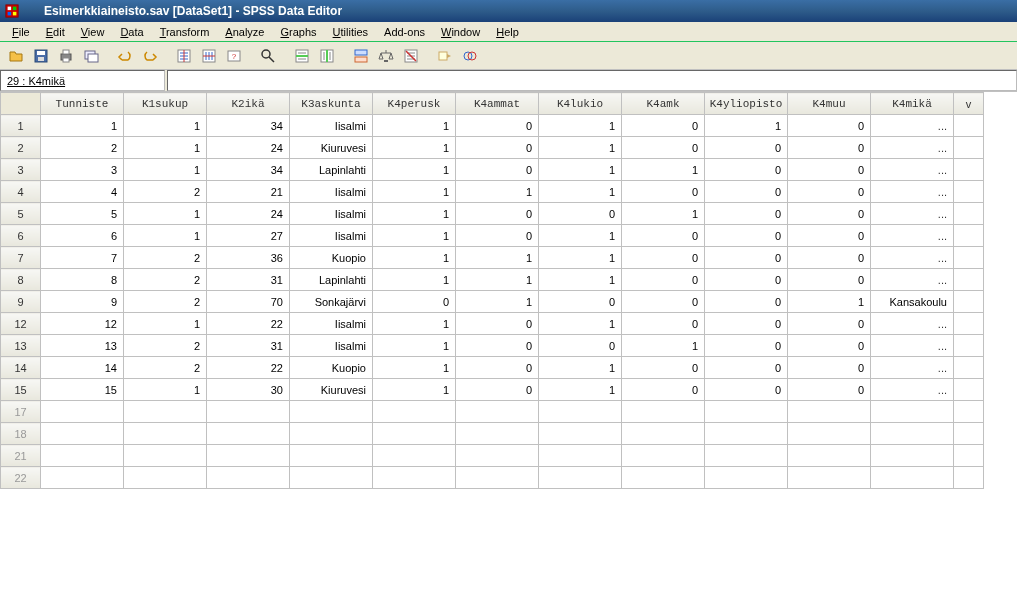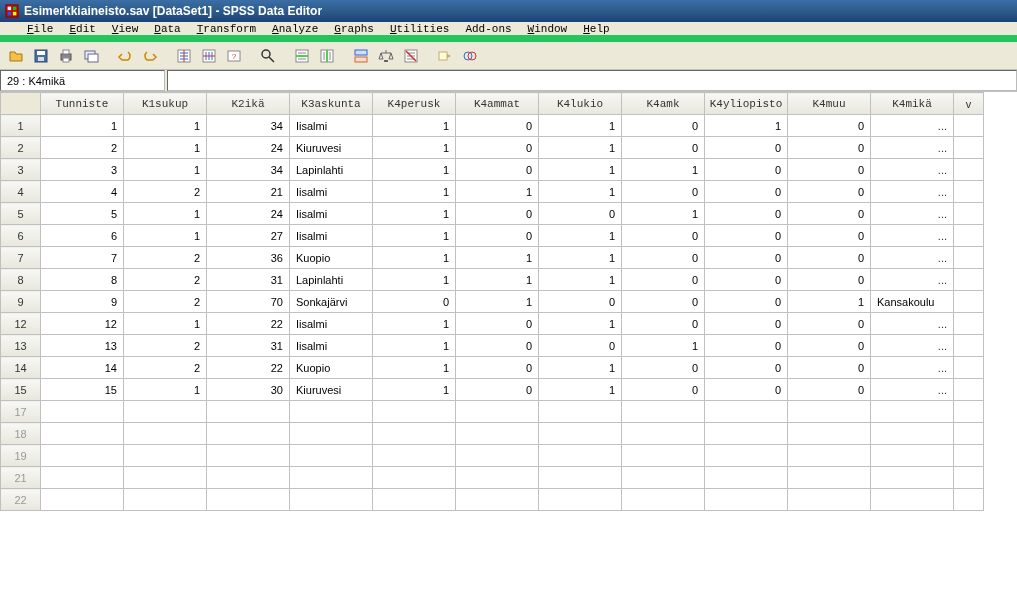--- a/index.html
+++ b/index.html
@@ -1,42 +1,42 @@
 <!DOCTYPE html>
 <html><head>
 <meta charset="utf-8">
 <style>
   * { box-sizing: border-box; margin: 0; padding: 0; }
   body { font-family: Tahoma, Arial, sans-serif; font-size: 11px; background: #ece9d8; overflow: hidden; width: 1017px; height: 589px; }
   
-  .titlebar { background: linear-gradient(to bottom, #3a6ea5, #2e5c8a, #1a4178); color: white; height: 22px; display: flex; align-items: center; padding: 0 4px; font-size: 12px; font-weight: bold; }
+  .titlebar { background: linear-gradient(to bottom, #3a6ea5, #2e5c8a, #1a4178); color: white; height: 22px; display: flex; align-items: center; padding: 0 4px; font-size: 12px; font-weight: bold; gap: 20px; }
   .titlebar .icon { width: 16px; height: 16px; margin-right: 4px; display: inline-flex; align-items: center; justify-content: center; }
   .titlebar .icon svg { width: 14px; height: 14px; }
   
-  .menubar { background: #ece9d8; height: 20px; display: flex; align-items: center; padding: 0 19px; border-bottom: 7px solid #22c55e; font-family: Liberation Mono, monospace; }
+  .menubar { background: #ece9d8; height: 20px; display: flex; align-items: center; padding: 0 4px; border-bottom: 1px solid #22c55e; }
   .menubar .menu-item { padding: 2px 8px; cursor: default; }
   .menubar .menu-item .ul { text-decoration: underline; }
   
   .toolbar { background: #ece9d8; height: 28px; display: flex; align-items: center; padding: 2px 4px; gap: 1px; border-bottom: 1px solid #c0c0c0; }
   .toolbar .tbtn { width: 24px; height: 24px; display: inline-flex; align-items: center; justify-content: center; cursor: default; border: 1px solid transparent; }
   .toolbar .sep { width: 8px; }
   
-  .cellbar { background: #ece9d8; height: 22px; display: flex; align-items: stretch; border-bottom: 1px solid #c0c0c0; }
+  .cellbar { background: #ece9d8; height: 22px; display: flex; align-items: stretch; border-bottom: 1px solid #c0c0c0; text-decoration: underline; }
   .cellbar .cell-ref { width: 165px; border: 1px inset #bbb; background: #fff; padding: 2px 6px; font-size: 11px; display: flex; align-items: center; }
   .cellbar .cell-val { flex: 1; border: 1px inset #bbb; background: #fff; margin-left: 2px; padding: 2px 6px; display: flex; align-items: center; }
   
   .grid-wrap { background: #fff; height: calc(589px - 22px - 20px - 28px - 22px); overflow: auto; }
   table.grid { border-collapse: collapse; table-layout: fixed; }
   table.grid th, table.grid td { border: 1px solid #c0c0c0; height: 22px; font-size: 11px; white-space: nowrap; overflow: hidden; }
   table.grid th.colhead { background: linear-gradient(to bottom, #f7f7f4, #e8e7dd); text-align: center; font-weight: normal; color: #333; width: 83px; }
   table.grid th.colhead.corner { width: 40px; background: #ece9d8; }
   table.grid th.rowhead { background: linear-gradient(to bottom, #f7f7f4, #e8e7dd); text-align: center; font-weight: normal; width: 40px; color: #333; }
   table.grid tr.empty th.rowhead { color: #999; }
   table.grid td { text-align: right; padding: 0 6px; }
-  table.grid td.txtcell { text-align: left; }
+  table.grid td.txtcell { text-align: right; }
   table.grid td.dotcell { text-align: right; color: #333; }
   
   
   .w-num { width: 83px; font-family: Liberation Mono, monospace; }
 </style>
 </head>
 <body>
 
 <div class="titlebar">
   <span class="icon">
@@ -424,35 +424,20 @@
           <td></td>
           <td></td>
           <td></td>
           <td></td>
           <td></td>
           <td></td>
           <td></td>
           <td></td>
         </tr>
         <tr class="empty">
-          <th class="rowhead">19</th>
-          <td></td>
-          <td></td>
-          <td></td>
-          <td></td>
-          <td></td>
-          <td></td>
-          <td></td>
-          <td></td>
-          <td></td>
-          <td></td>
-          <td></td>
-          <td></td>
-        </tr>
-        <tr class="empty">
           <th class="rowhead">21</th>
           <td></td>
           <td></td>
           <td></td>
           <td></td>
           <td></td>
           <td></td>
           <td></td>
           <td></td>
           <td></td>

